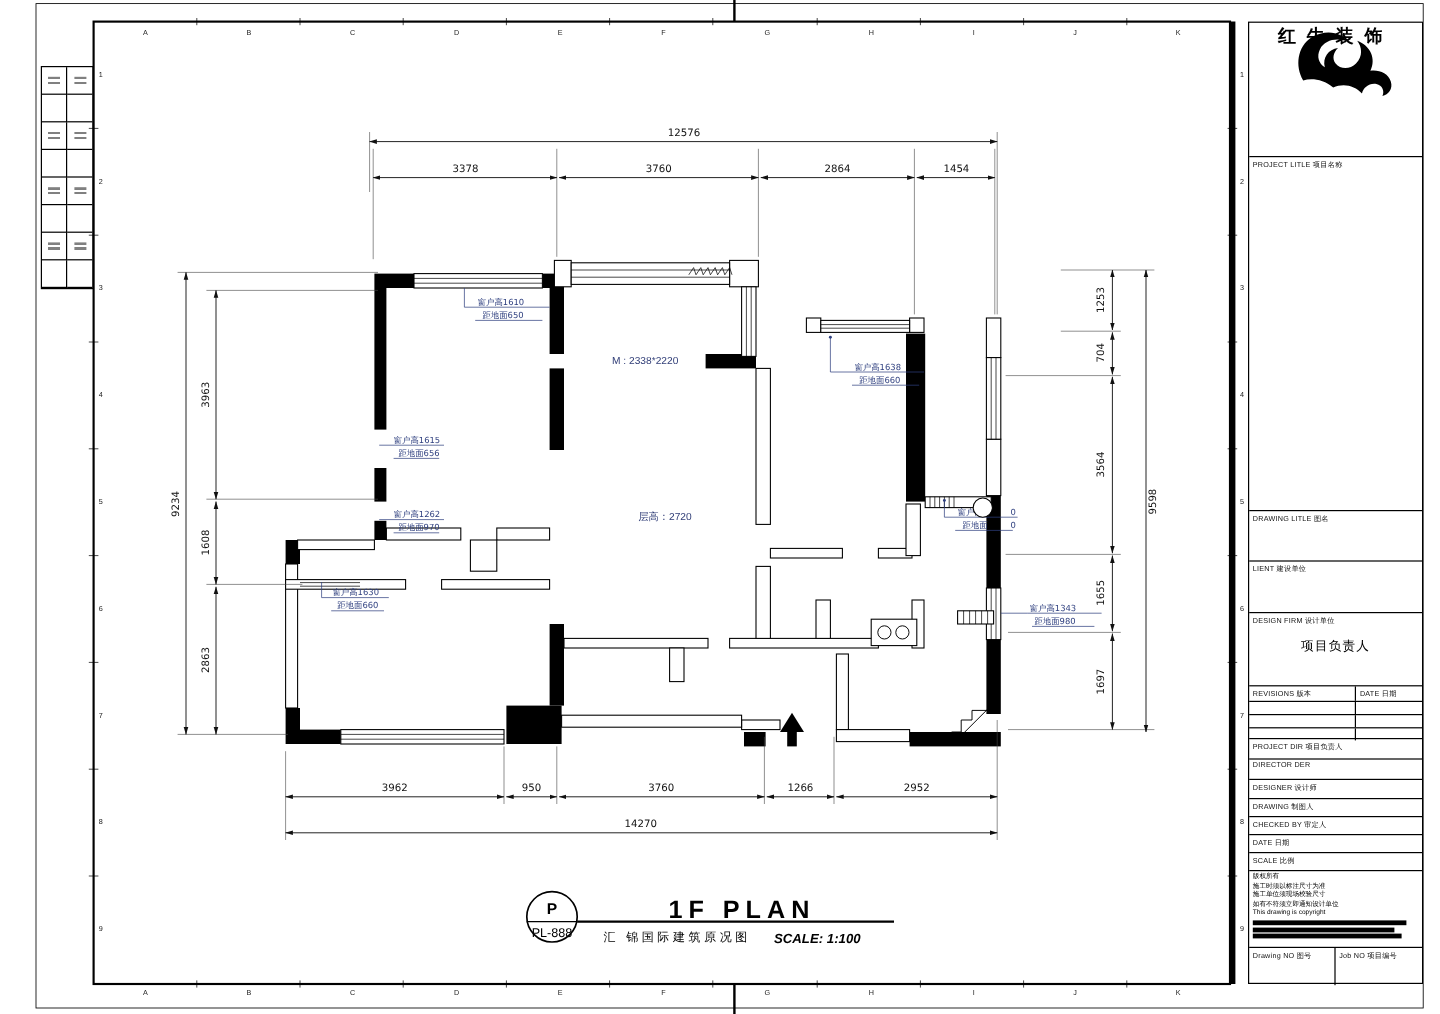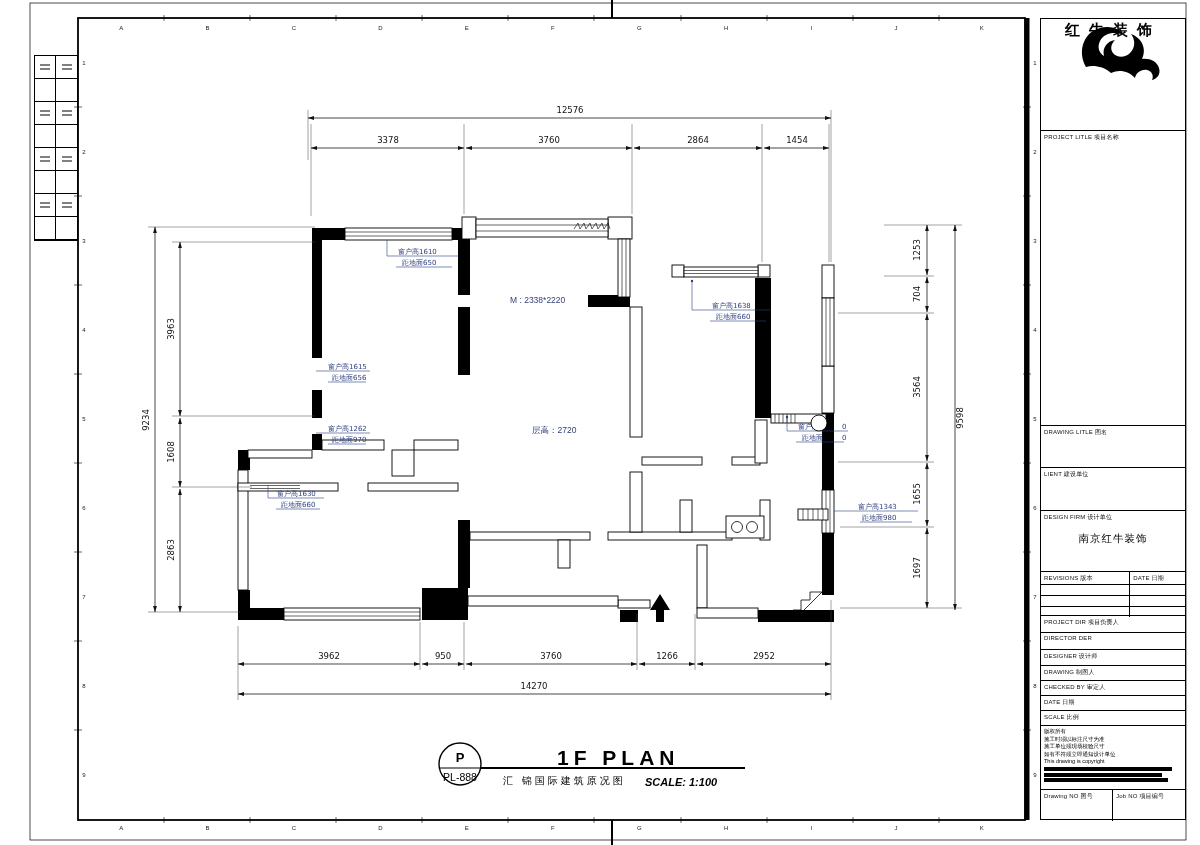--- a/index.html
+++ b/index.html
@@ -446,21 +446,21 @@
     <div class="lbl">PROJECT LITLE 项目名称</div>
   </div>
   <div class="sec" style="height:42px">
     <div class="lbl">DRAWING LITLE 图名</div>
   </div>
   <div class="sec" style="height:43px">
     <div class="lbl">LIENT 建设单位</div>
   </div>
   <div class="sec" style="height:61px">
     <div class="lbl">DESIGN FIRM 设计单位</div>
-    <div class="firmval">南京红牛装饰</div>
+    <div class="firmval">项目负责人</div>
   </div>
   <div class="sec" style="height:44px">
     <div class="revhead">
       <div class="c1 lbl">REVISIONS 版本</div>
       <div class="lbl">DATE 日期</div>
     </div>
     <div class="revrow">
           <div class="c1"></div>
           <div></div>
         </div>

